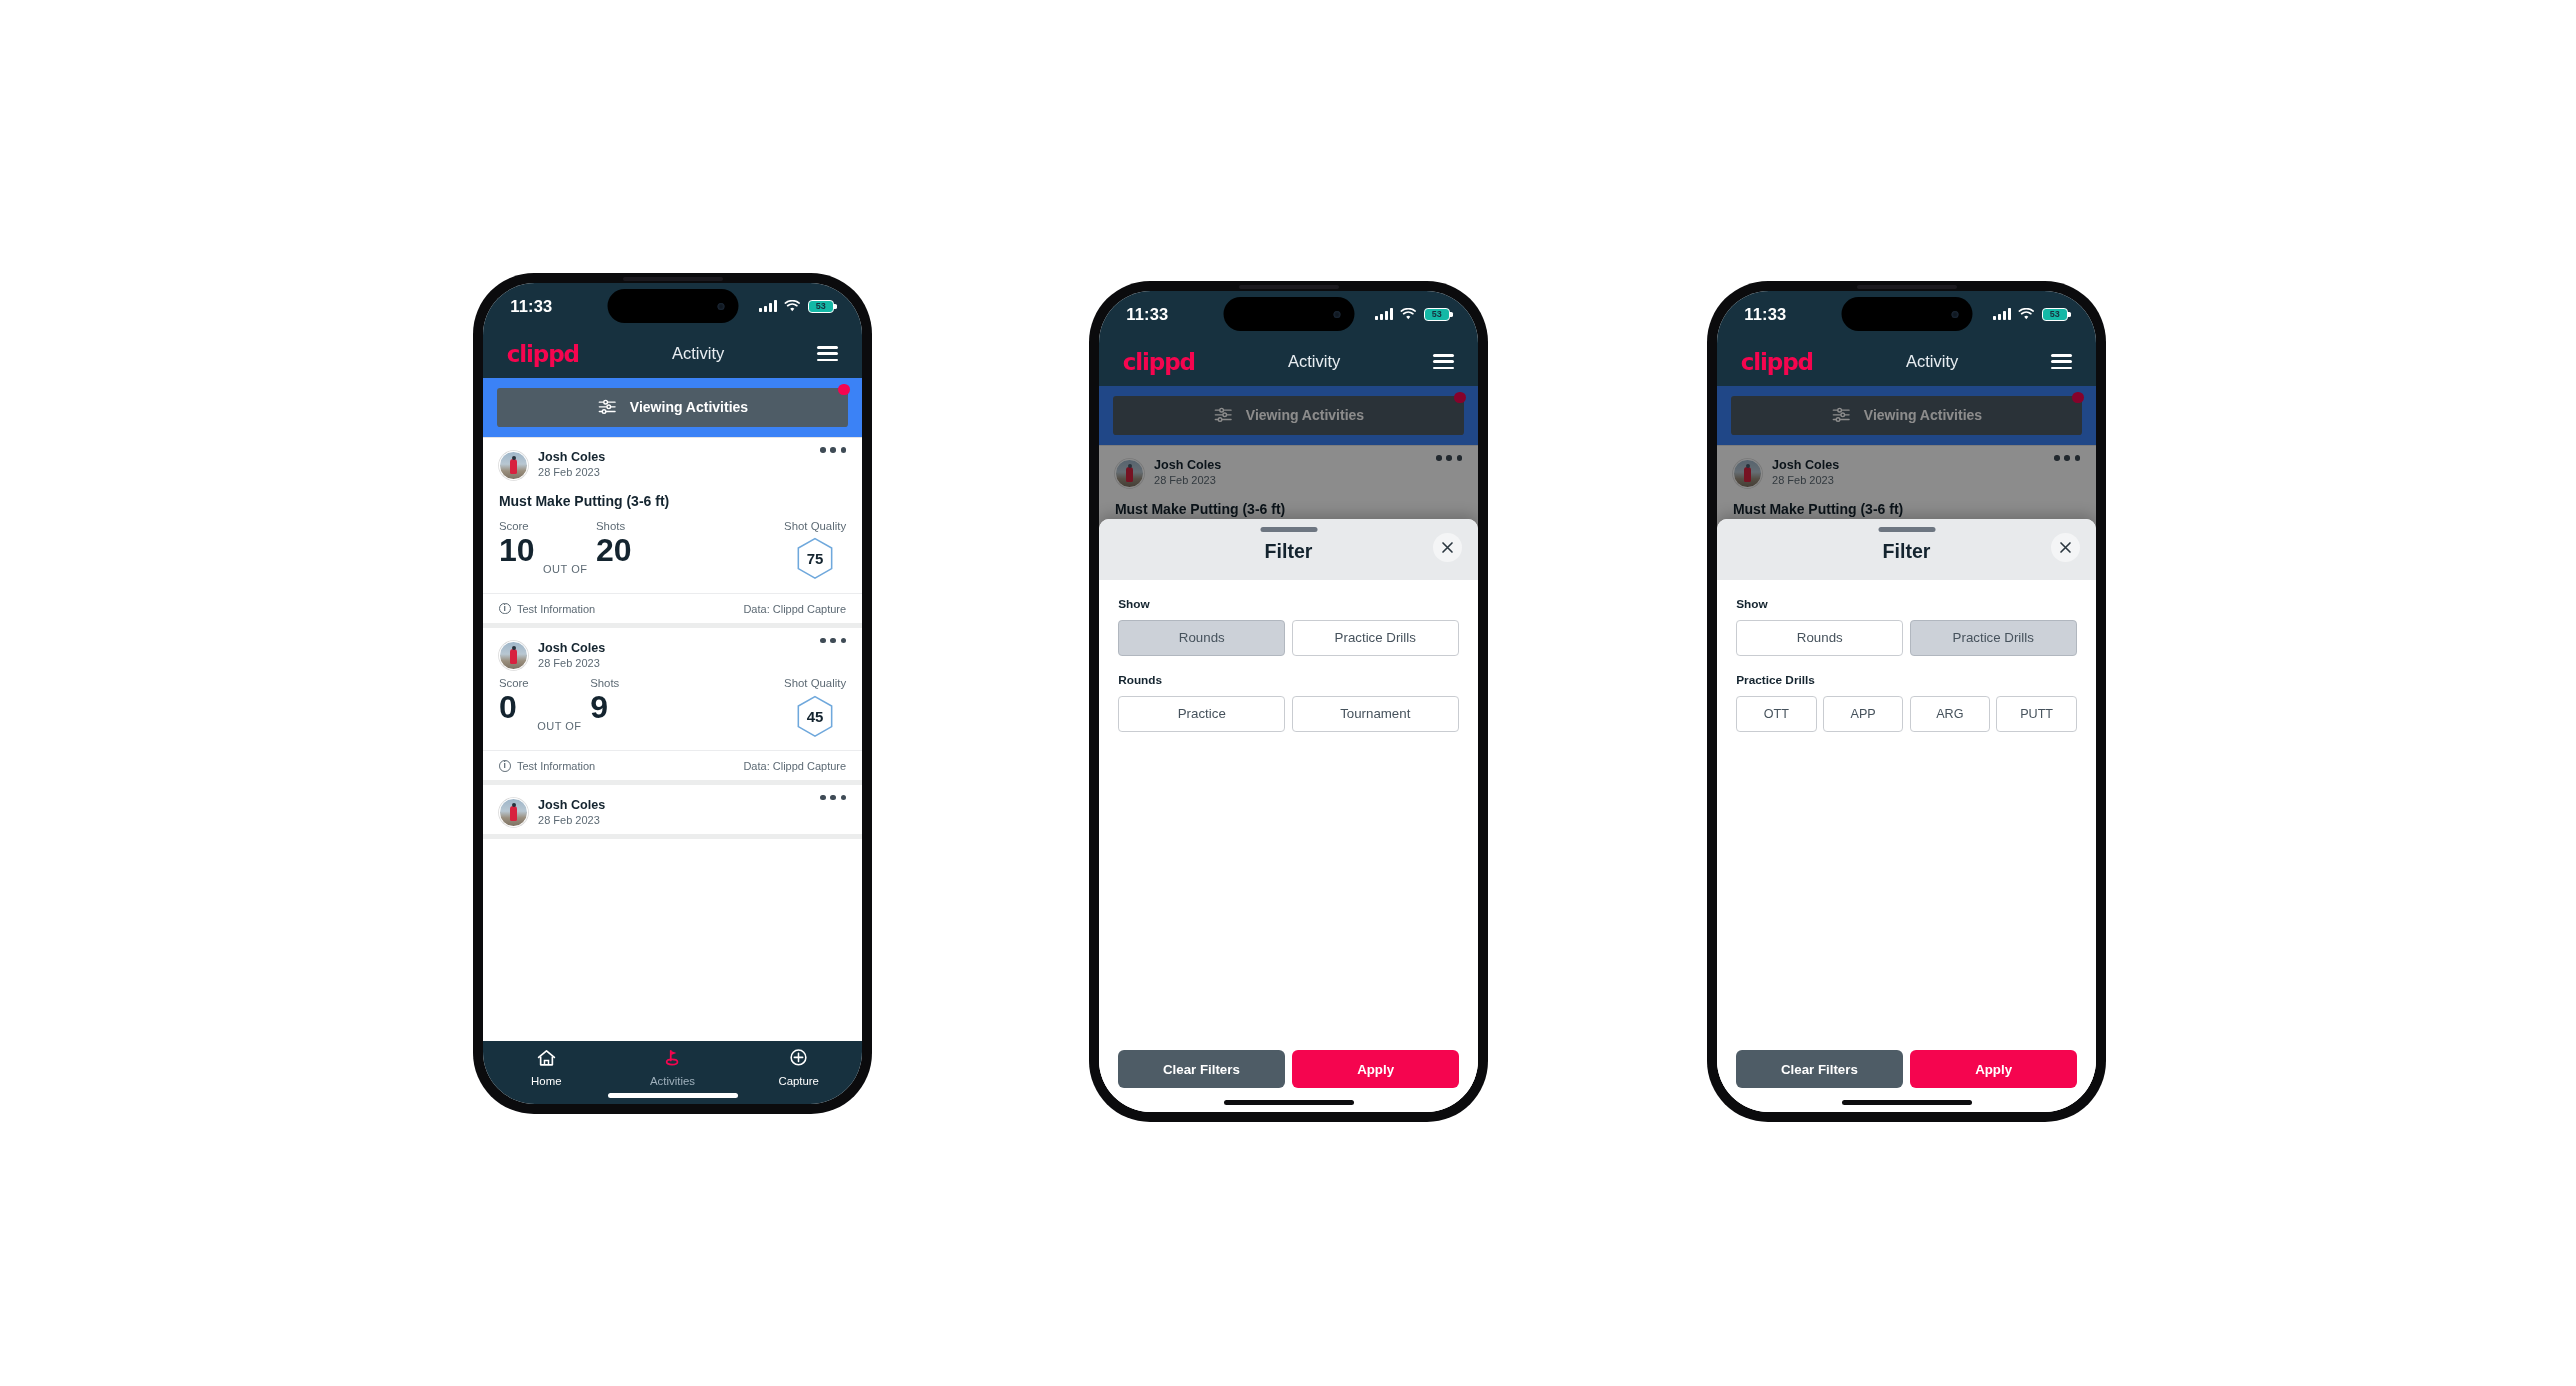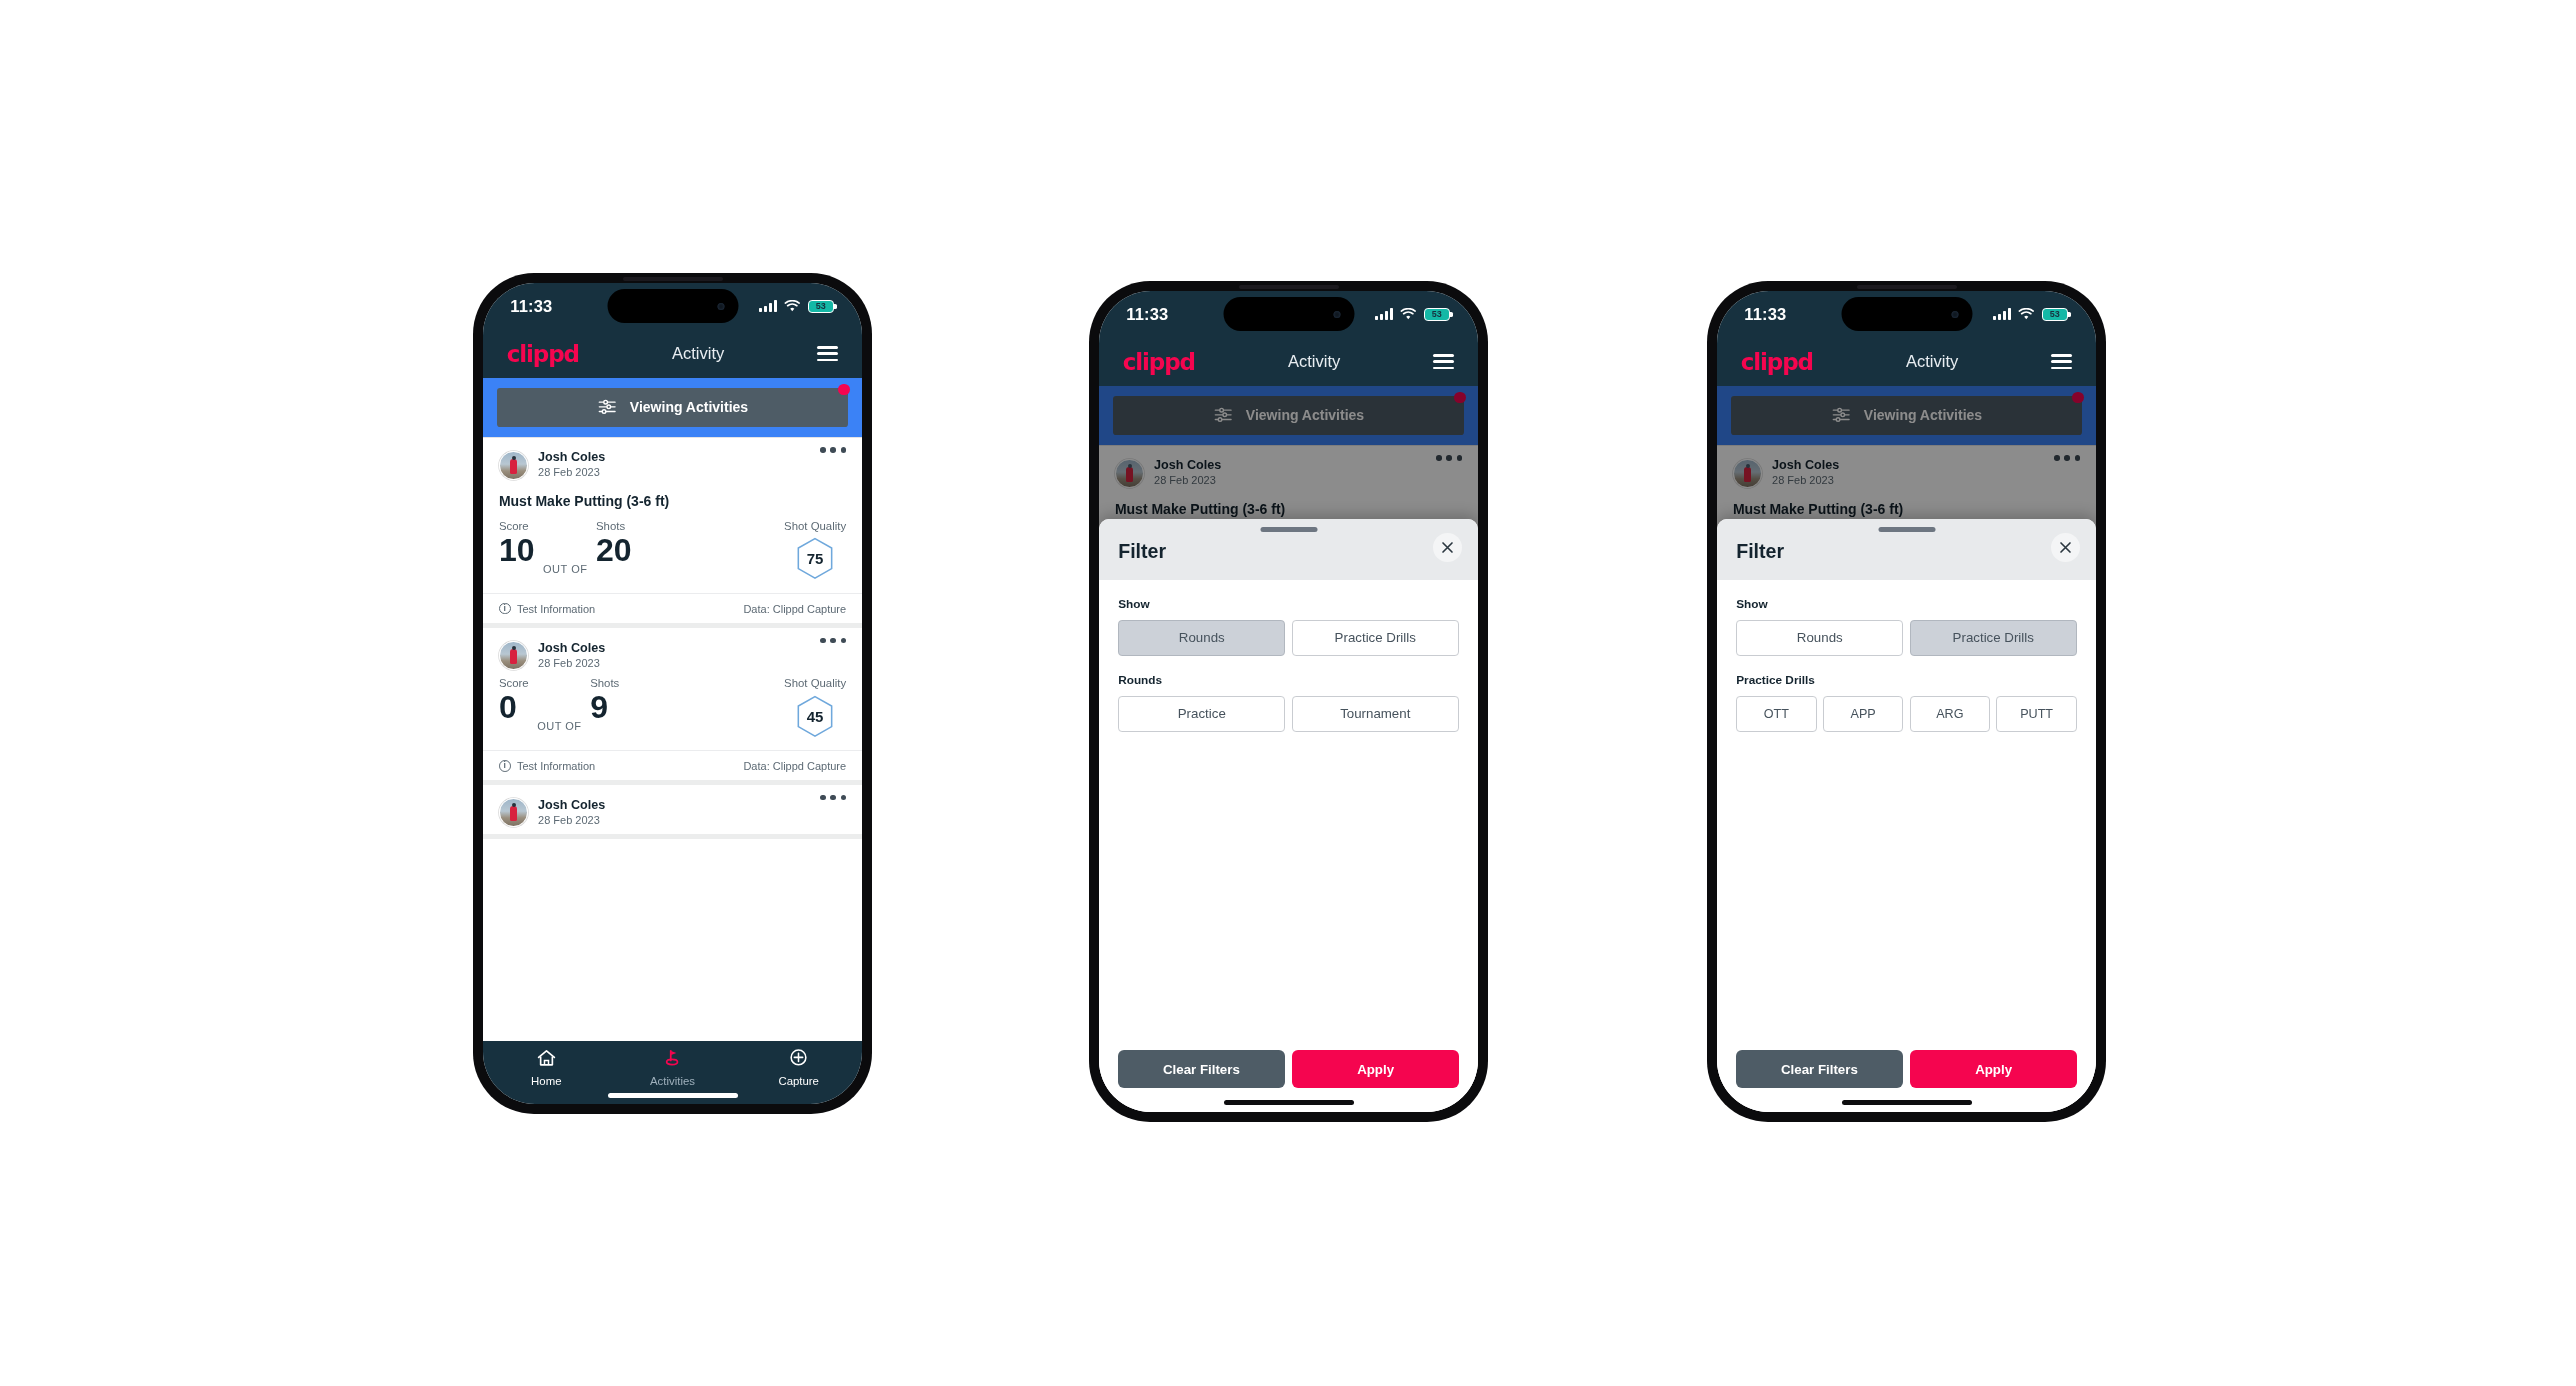--- a/index.html
+++ b/index.html
@@ -134,21 +134,21 @@
   
   .dim{position:absolute;inset:0;background:rgba(0,0,0,.45);}
 
   
   .sheet{
     position:absolute;left:0;right:0;bottom:0;top:228px;
     background:#ffffff;border-radius:10.2px 10.2px 0 0;display:flex;flex-direction:column;
     box-shadow:0 -3.1px 14px rgba(0,0,0,.22);
   }
   .sheet-head{
-    background:#e8eaec;border-radius:10.2px 10.2px 0 0;padding:20.4px 19px 17.3px 19px;position:relative;
+    background:#e8eaec;border-radius:10.2px 10.2px 0 0;padding:20.4px 19px 17.3px 19px;position:relative;text-align:center;
   }
   .grabber{
     position:absolute;left:50%;transform:translateX(-50%);top:7.8px;
     width:57px;height:4.7px;border-radius:3.1px;background:#6d7681;
   }
   .sheet-title{font-size:19.6px;font-weight:bold;color:#14242f;}
   .closebtn{
     position:absolute;right:15.7px;top:14px;width:29px;height:29px;border-radius:50%;
     background:#f4f5f6;display:flex;align-items:center;justify-content:center;
   }

